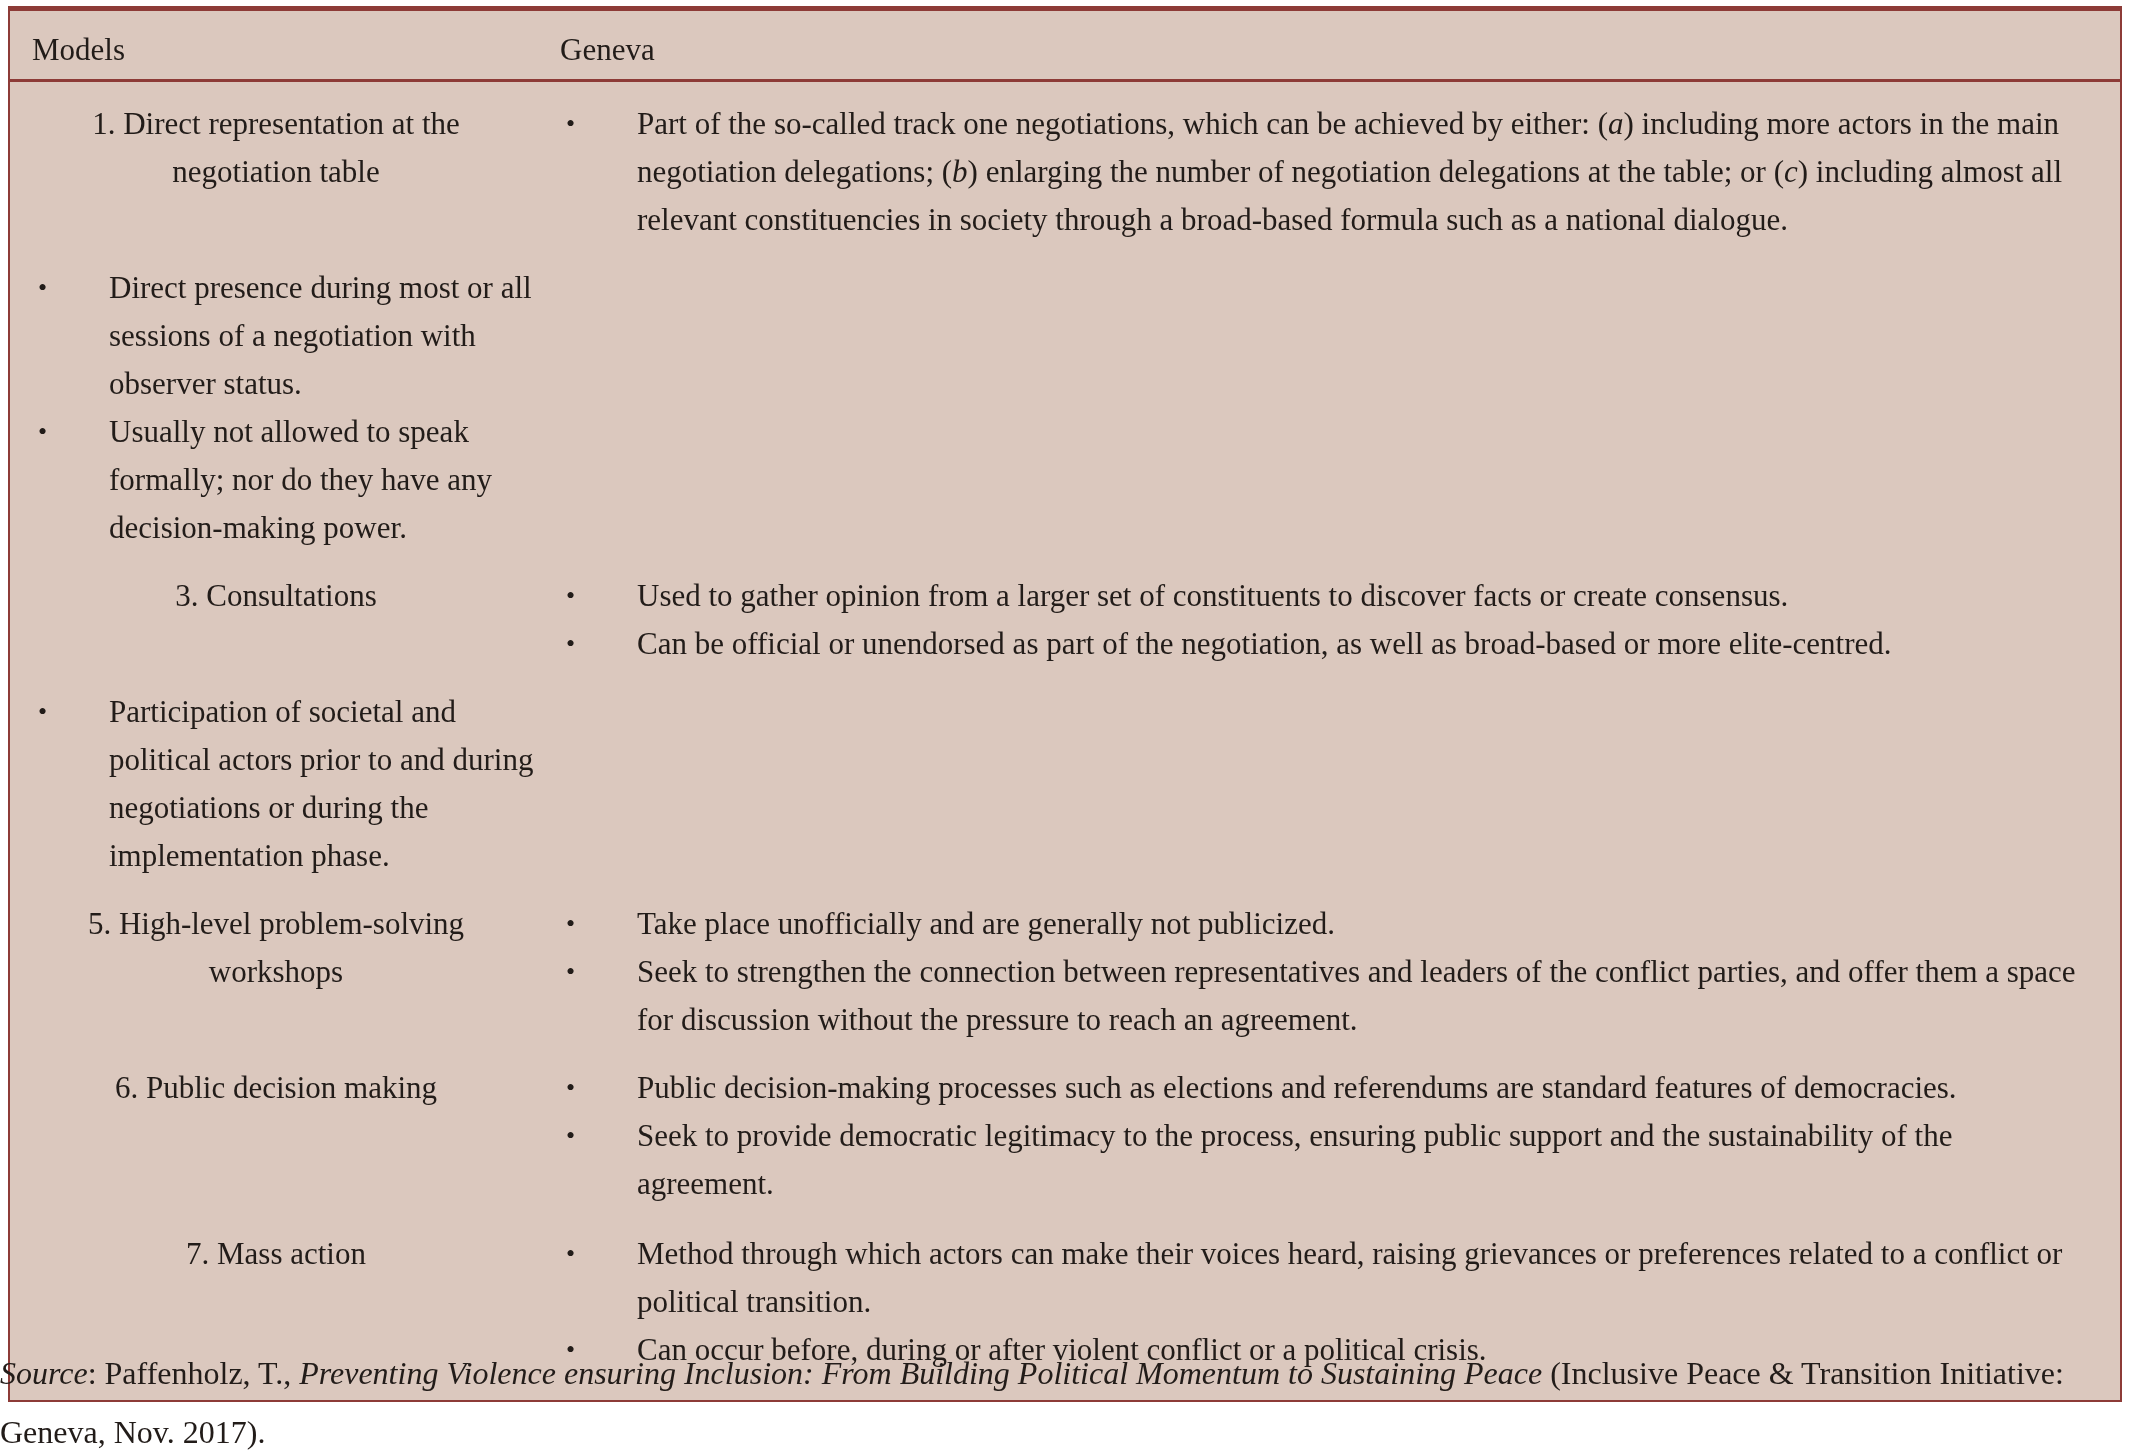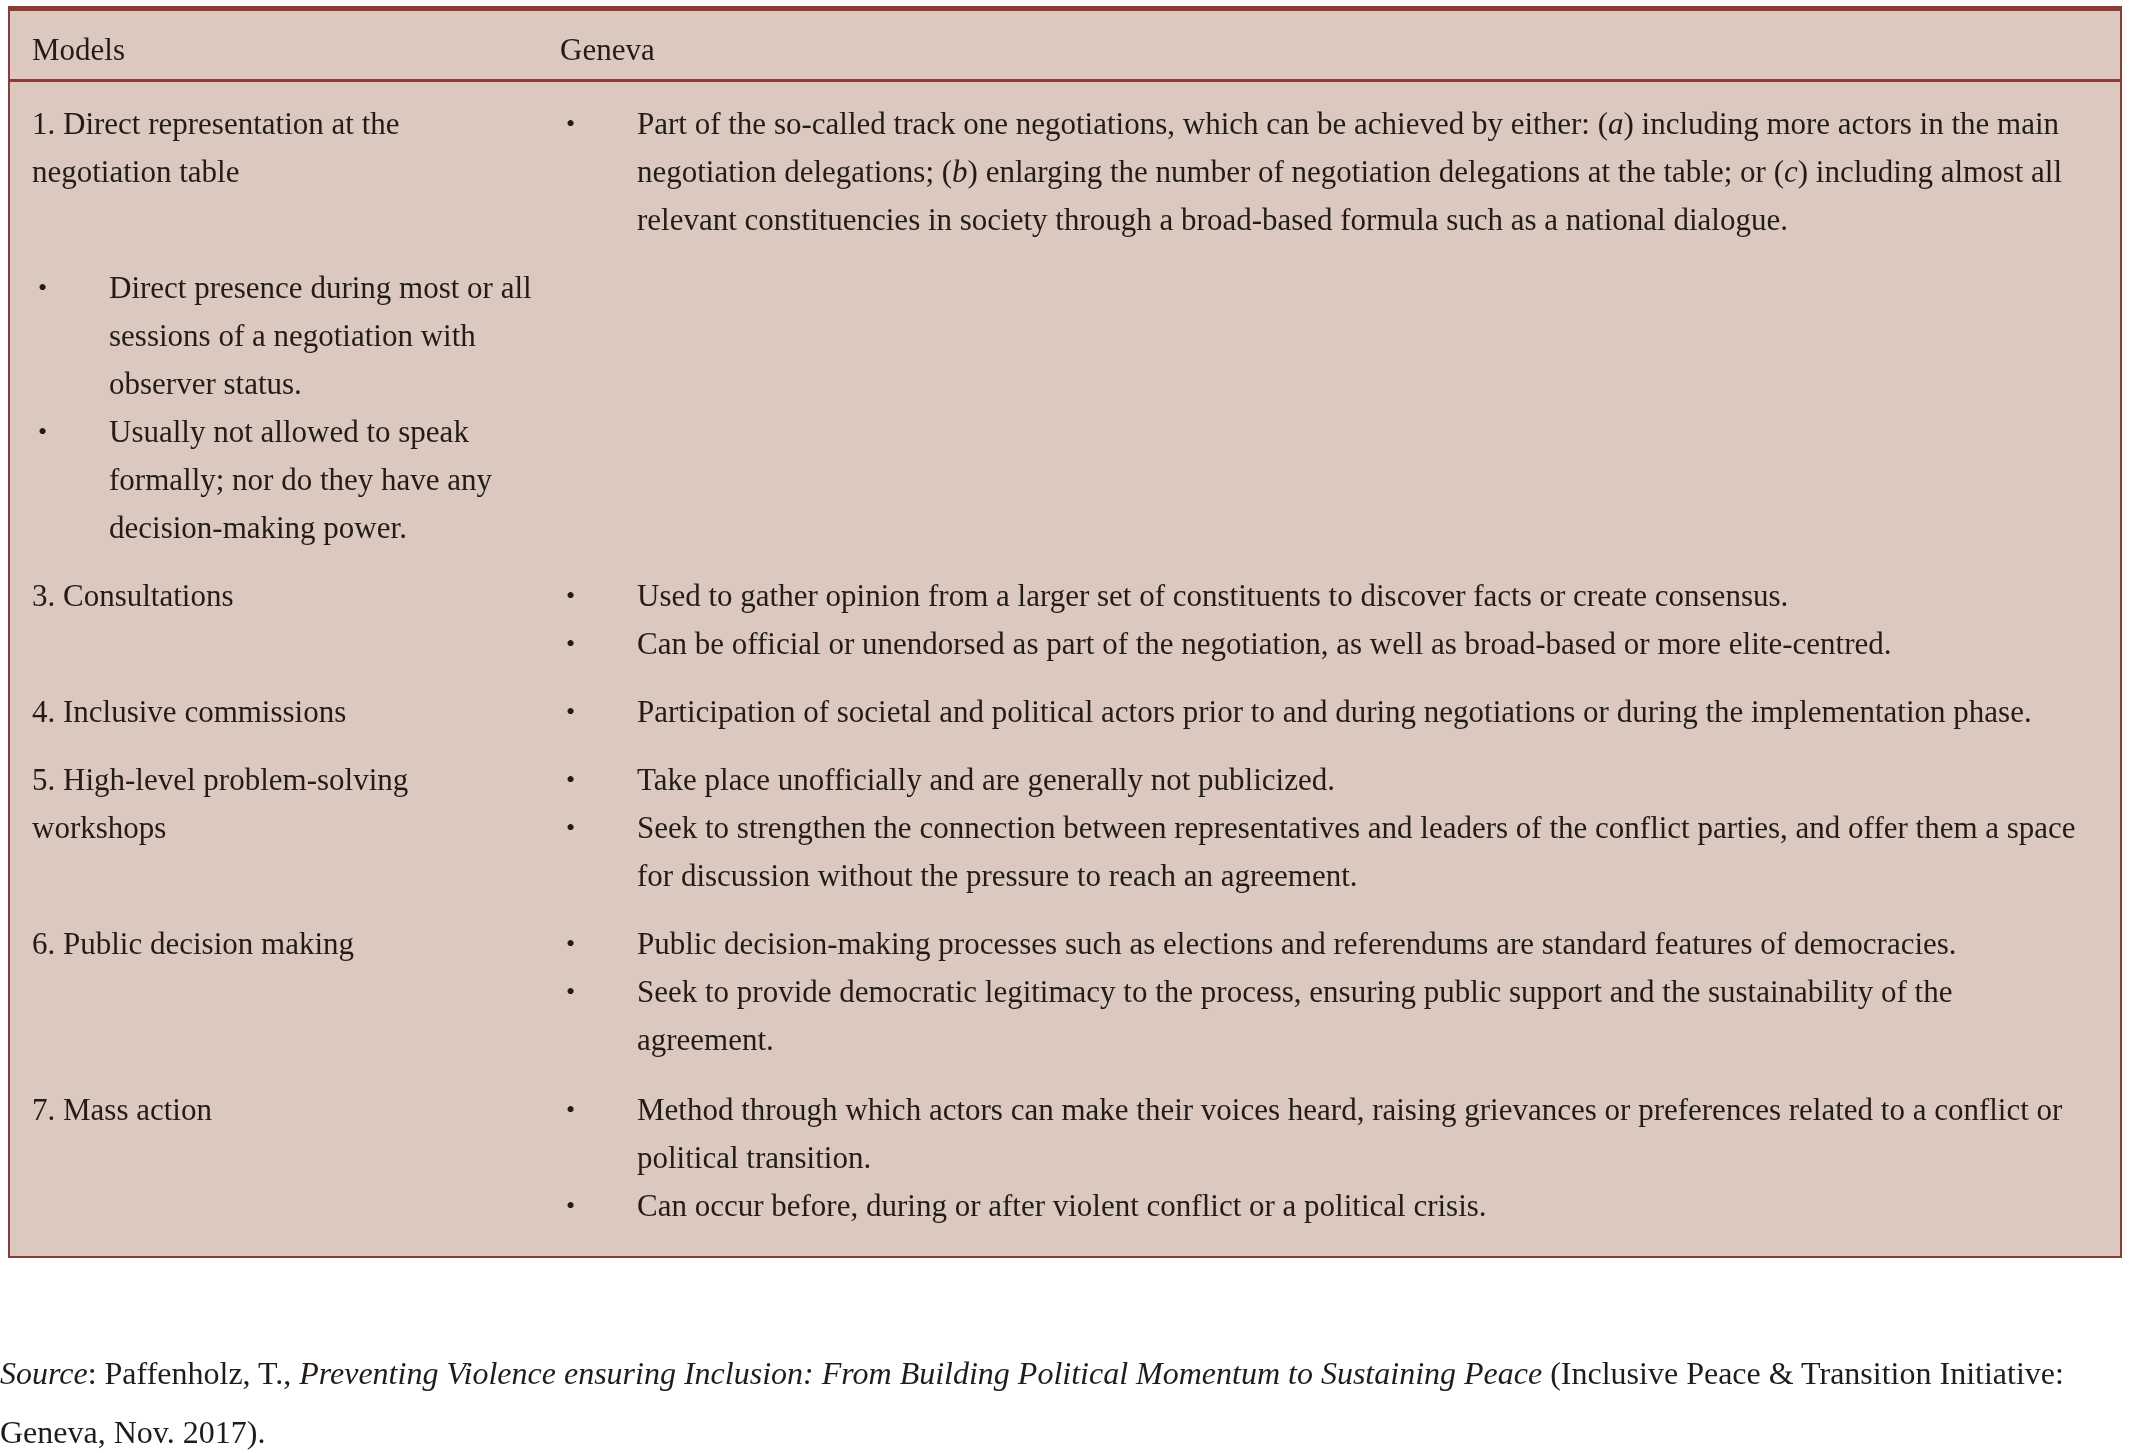--- a/index.html
+++ b/index.html
@@ -38,20 +38,21 @@
     line-height:48px;
   }
   .t-row{
     display:grid;
     grid-template-columns:528px 1fr;
     margin-bottom:20px;
   }
   .t-row:last-child{margin-bottom:0;margin-top:22px;}
   .model-cell{
     padding-right:40px;
+    text-align:center;
   }
   .bullet-item{
     display:grid;
     grid-template-columns:77px 1fr;
   }
   .bullet-glyph{
     padding-left:6px;
     font-size:26px;
   }
   .seg-italic{font-style:italic;}
@@ -100,21 +101,20 @@
             <span class="bullet-glyph">•</span>
             <span><span>Used to gather opinion from a larger set of constituents to discover facts or create consensus.</span></span>
           </div>
           <div class="bullet-item">
             <span class="bullet-glyph">•</span>
             <span><span>Can be official or unendorsed as part of the negotiation, as well as broad-based or more elite-centred.</span></span>
           </div>
         </div>
       </div>
       <div class="t-row">
-        <div class="model-cell">4. Inclusive commissions</div>
         <div class="meaning-cell">
           <div class="bullet-item">
             <span class="bullet-glyph">•</span>
             <span><span>Participation of societal and political actors prior to and during negotiations or during the implementation phase.</span></span>
           </div>
         </div>
       </div>
       <div class="t-row">
         <div class="model-cell">5. High-level problem-solving workshops</div>
         <div class="meaning-cell">

